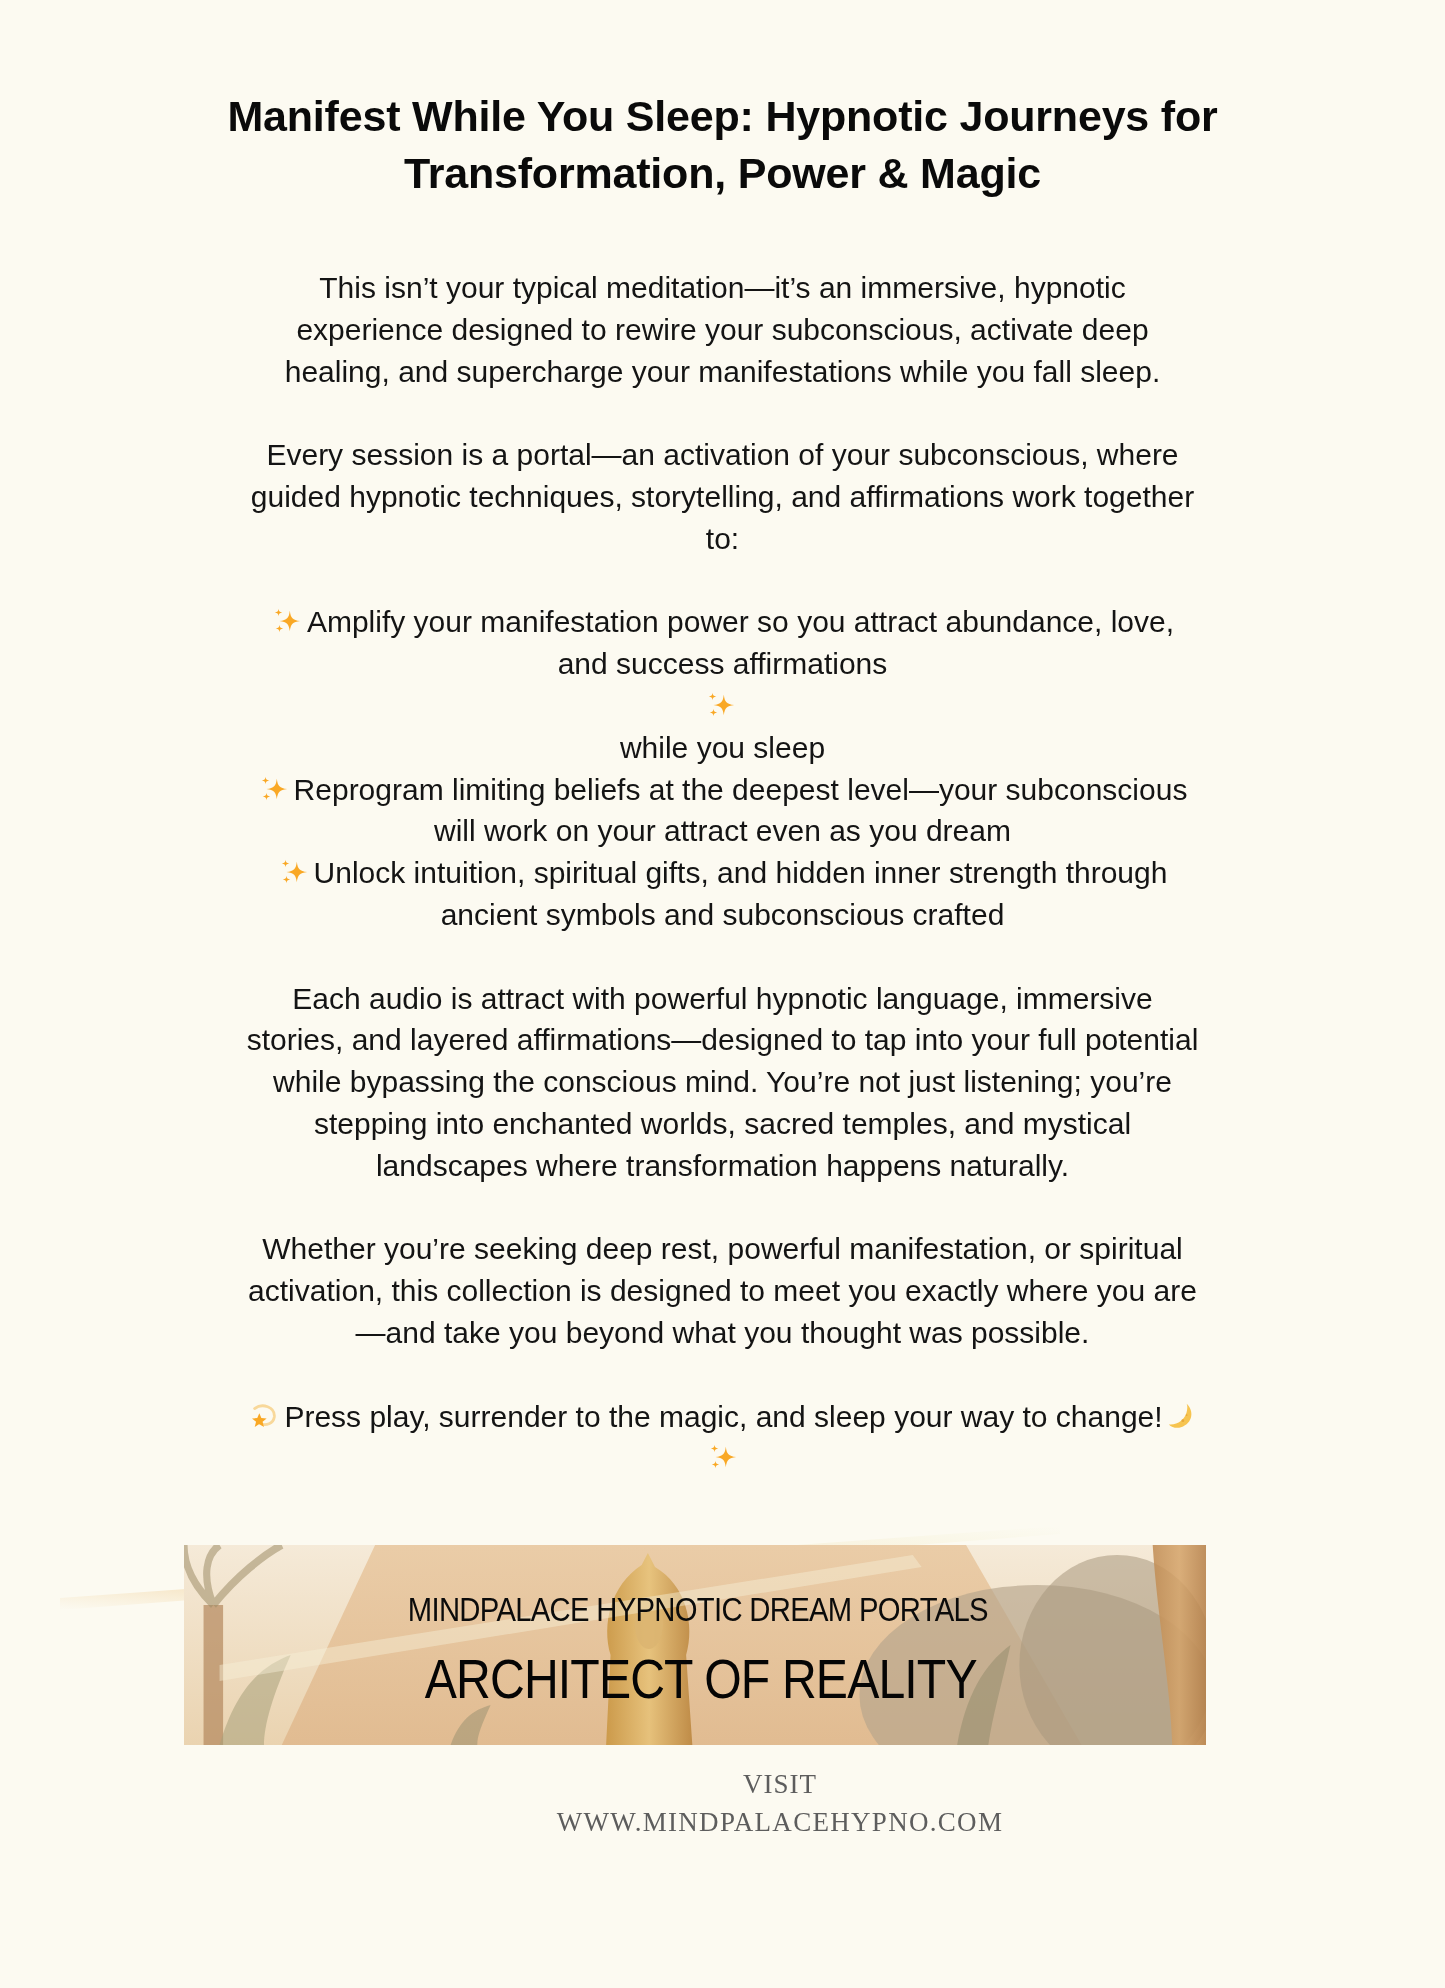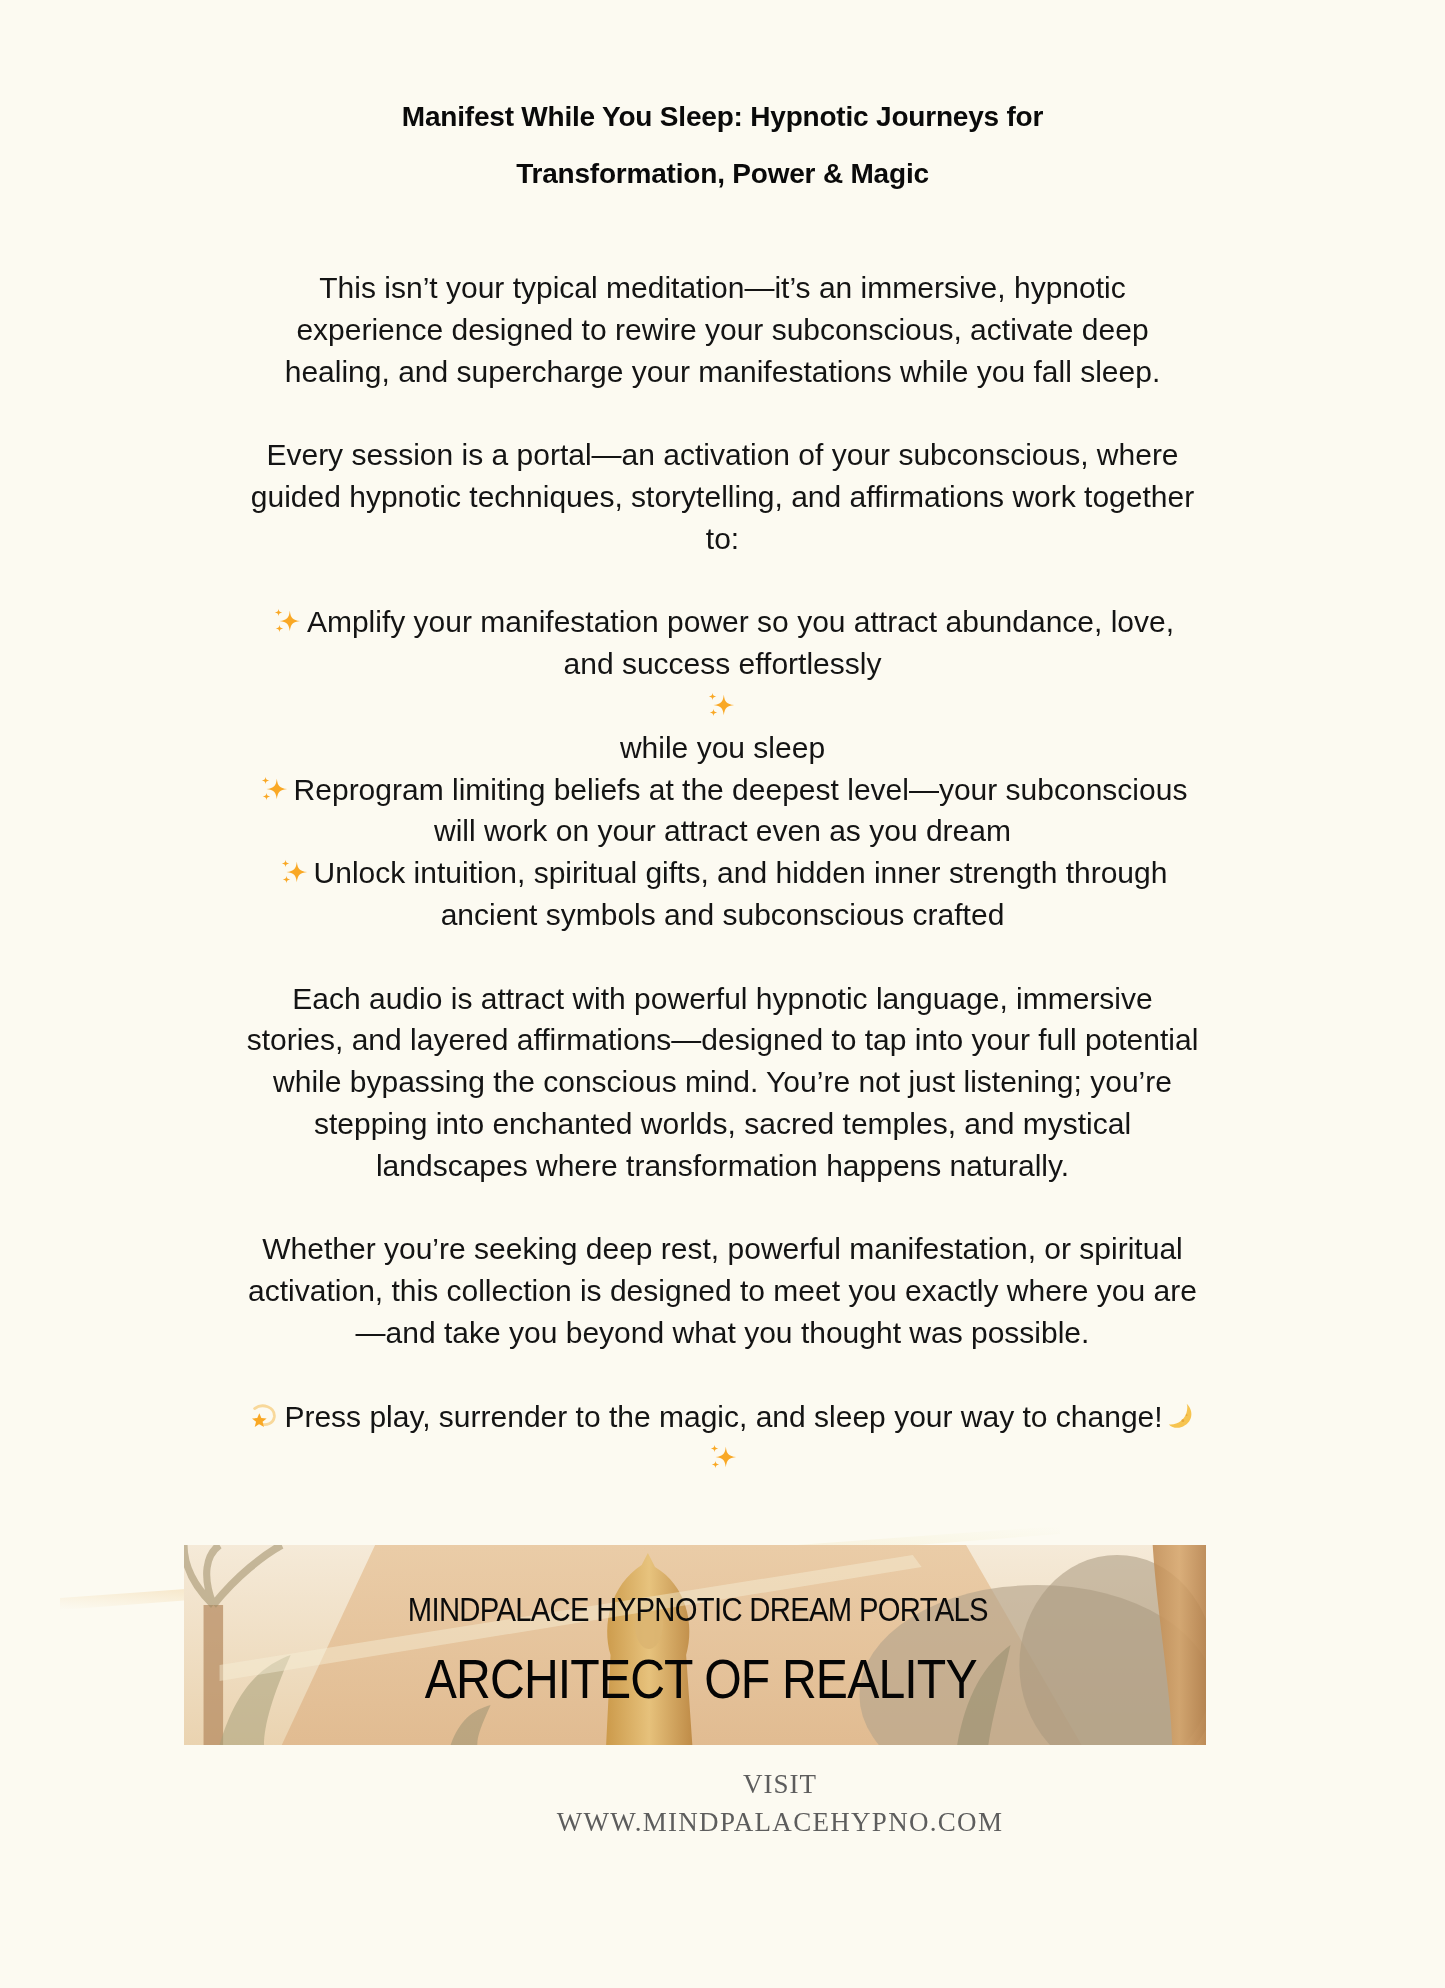--- a/index.html
+++ b/index.html
@@ -16,21 +16,21 @@
       color: #111111;
     }
     .page-title {
       position: absolute;
       left: 0;
       width: 1445px;
       top: 88px;
       text-align: center;
       font-family: "Liberation Sans", sans-serif;
       font-weight: bold;
-      font-size: 28px;
+      font-size: 43px;
       line-height: 57px;
       letter-spacing: -0.2px;
       color: #0a0a0a;
       margin: 0;
     }
     .page-title .line { display: block; }
     .body-copy {
       position: absolute;
       left: 150px;
       width: 1145px;
@@ -142,21 +142,21 @@
     <div>
       <span class="line">
         <span class="emoji">
           <svg viewBox="0 0 32 32">
               <path d="M19 5 C20 13 22 15 30 16 C22 17 20 19 19 27 C18 19 16 17 8 16 C16 15 18 13 19 5Z" fill="#f9a825"></path>
               <path d="M7 3 C7.5 6 8 6.5 11 7 C8 7.5 7.5 8 7 11 C6.5 8 6 7.5 3 7 C6 6.5 6.5 6 7 3Z" fill="#f9a825"></path>
               <path d="M8 20 C8.5 23 9 23.5 12 24 C9 24.5 8.5 25 8 28 C7.5 25 7 24.5 4 24 C7 23.5 7.5 23 8 20Z" fill="#f9a825"></path>
             </svg>
         </span><span>Amplify your manifestation power so you attract abundance, love,</span>
       </span>
-      <span class="line">and success effortlessly</span>
+      <span class="line">and success affirmations</span>
     </div>
     <div>
       <span class="line">
         <span class="emoji">
           <svg viewBox="0 0 32 32">
               <path d="M19 5 C20 13 22 15 30 16 C22 17 20 19 19 27 C18 19 16 17 8 16 C16 15 18 13 19 5Z" fill="#f9a825"></path>
               <path d="M7 3 C7.5 6 8 6.5 11 7 C8 7.5 7.5 8 7 11 C6.5 8 6 7.5 3 7 C6 6.5 6.5 6 7 3Z" fill="#f9a825"></path>
               <path d="M8 20 C8.5 23 9 23.5 12 24 C9 24.5 8.5 25 8 28 C7.5 25 7 24.5 4 24 C7 23.5 7.5 23 8 20Z" fill="#f9a825"></path>
             </svg>
         </span>

